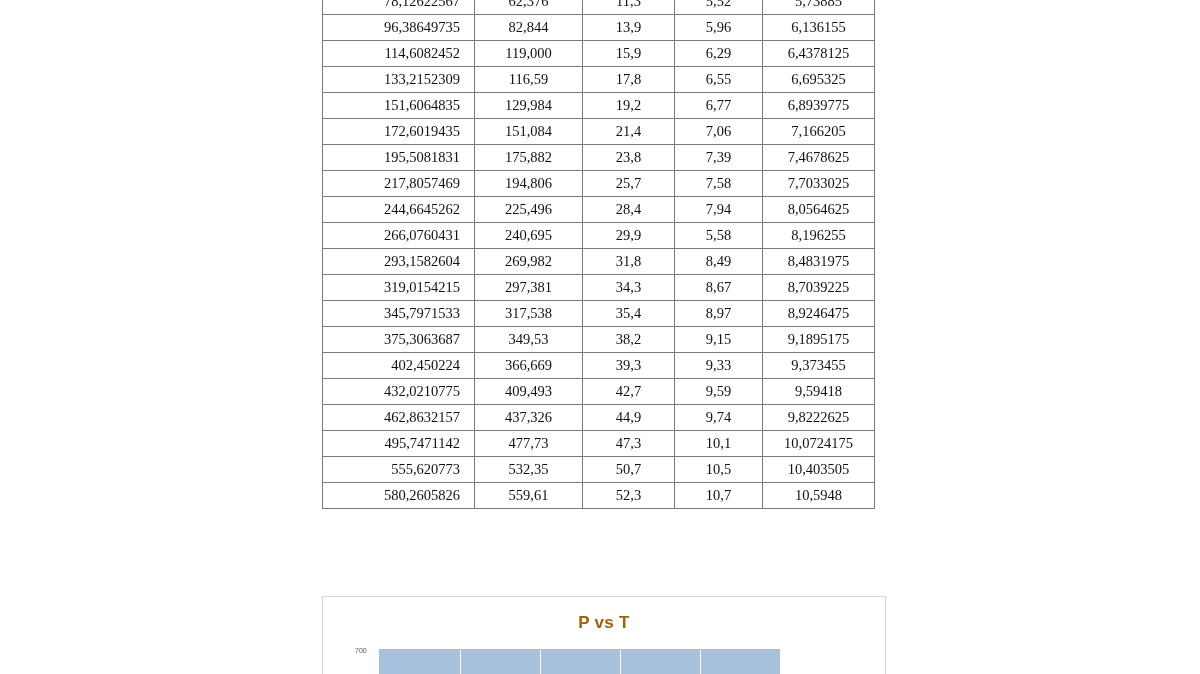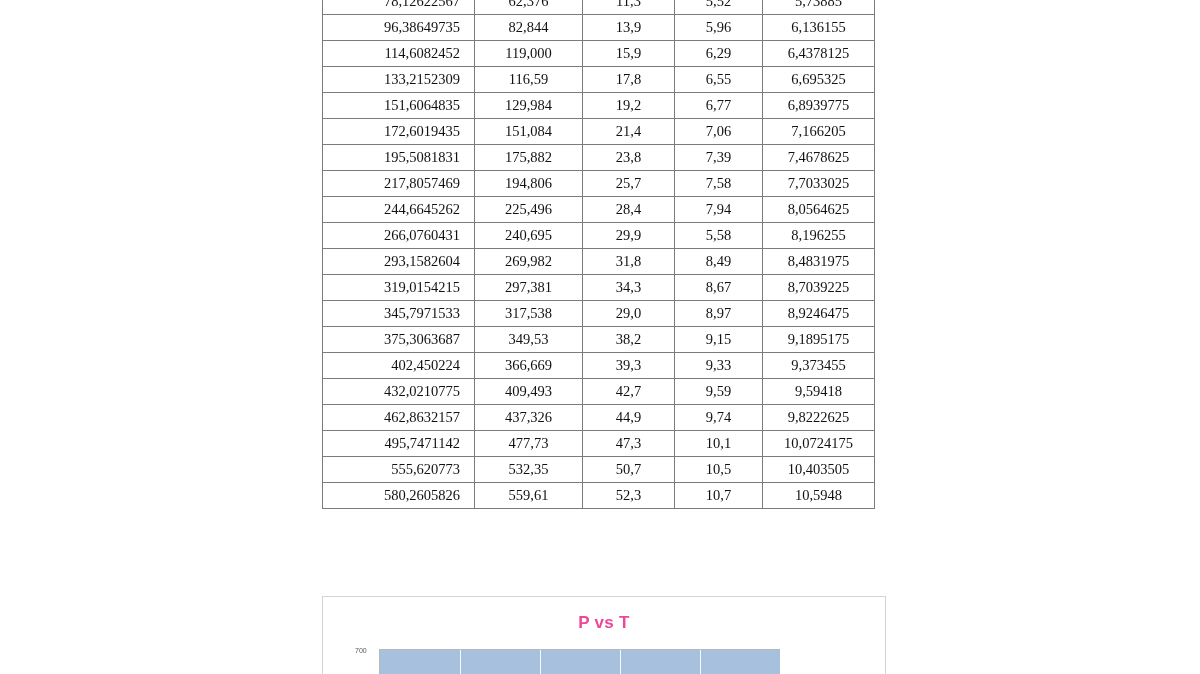--- a/index.html
+++ b/index.html
@@ -76,21 +76,21 @@
     background: #ffffff;
     border: 1px solid #d4d4d4;
     overflow: hidden;
   }
 
   #chart-title {
     text-align: center;
     font-size: 17px;
     font-weight: bold;
     font-family: "Liberation Sans", sans-serif;
-    color: #ec4899;
+    color: #a16207;
     margin-top: 16px;
     letter-spacing: .3px;
   }
 
   #y-top-label {
     position: absolute;
     left: 32px;
     top: 50px;
     font-size: 7px;
     color: #555;
@@ -211,21 +211,21 @@
         <tr>
           <td class="n0">319,0154215</td>
           <td class="n1">297,381</td>
           <td class="n2">34,3</td>
           <td class="n3">8,67</td>
           <td class="n4">8,7039225</td>
         </tr>
         <tr>
           <td class="n0">345,7971533</td>
           <td class="n1">317,538</td>
-          <td class="n2">29,0</td>
+          <td class="n2">35,4</td>
           <td class="n3">8,97</td>
           <td class="n4">8,9246475</td>
         </tr>
         <tr>
           <td class="n0">375,3063687</td>
           <td class="n1">349,53</td>
           <td class="n2">38,2</td>
           <td class="n3">9,15</td>
           <td class="n4">9,1895175</td>
         </tr>

